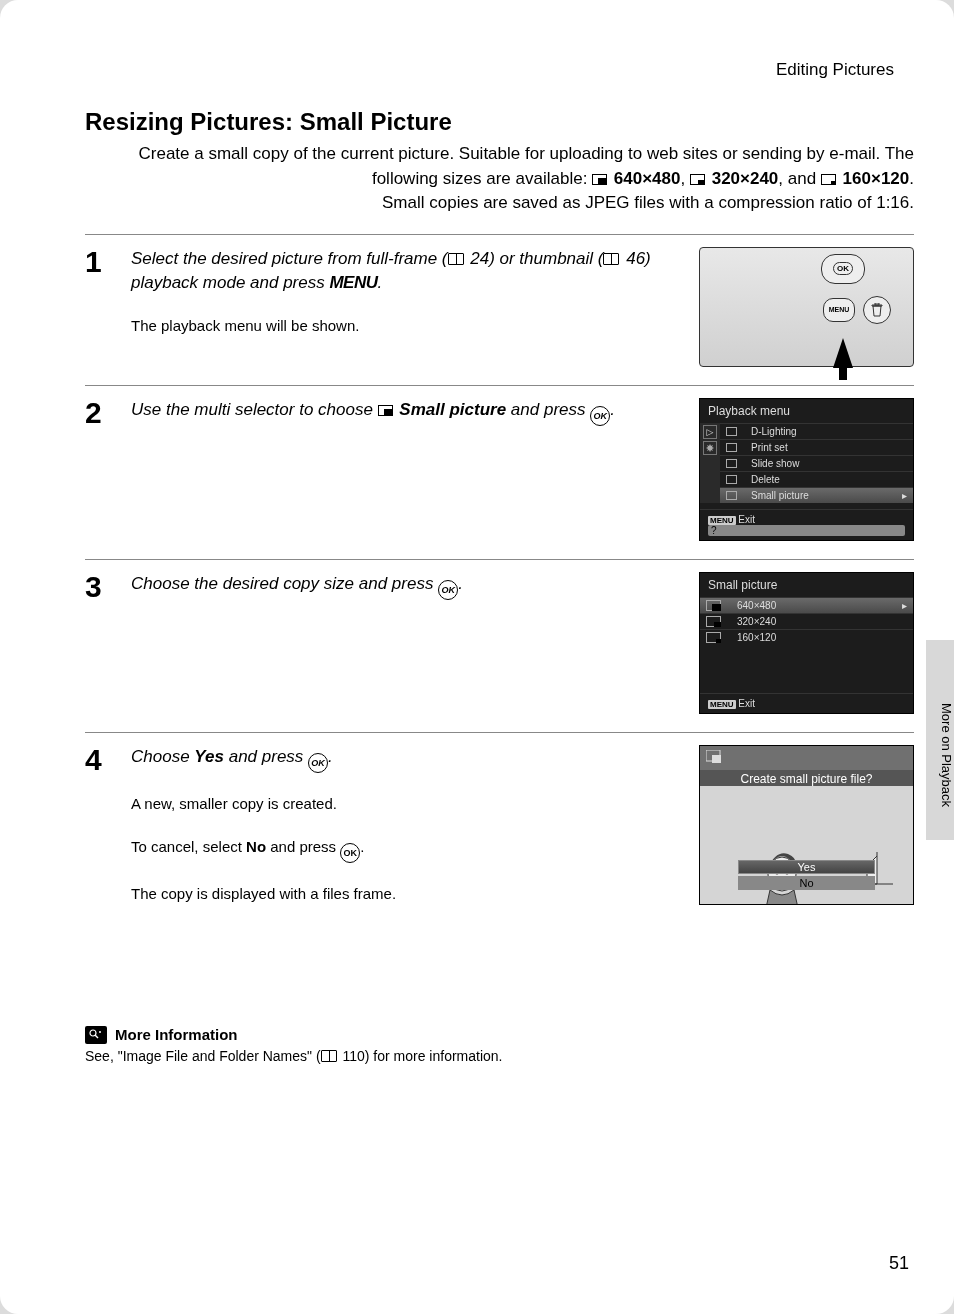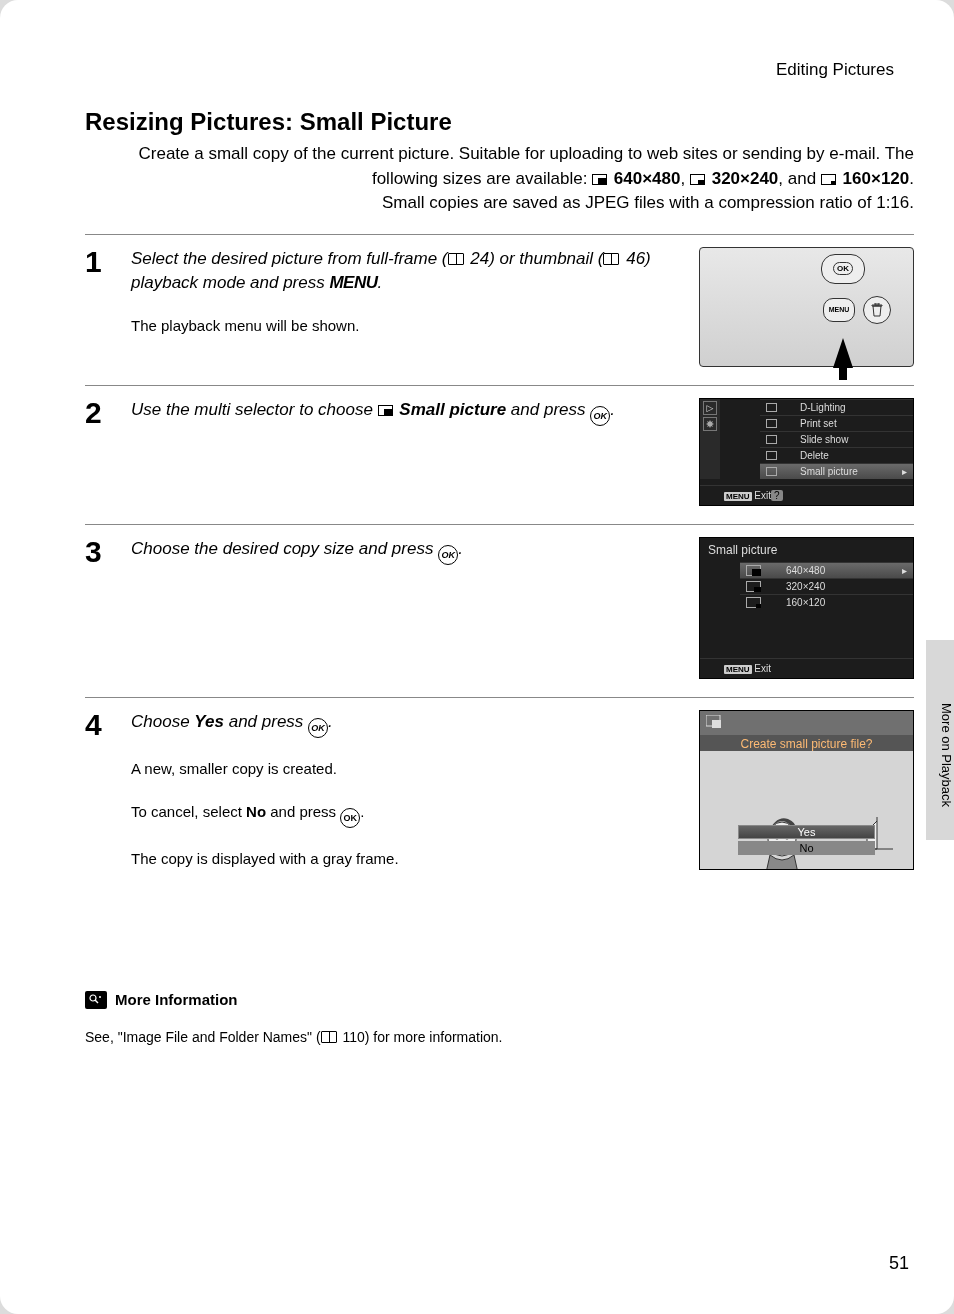--- a/index.html
+++ b/index.html
@@ -33,38 +33,38 @@
   .cam-trash { width:28px; height:28px; top:48px; right:22px; }
   .arrow-up { position:absolute; bottom:-2px; right:60px; width:0; height:0; border-left:10px solid transparent; border-right:10px solid transparent; border-bottom:30px solid #000; }
   .arrow-up::after { content:""; position:absolute; left:-4px; top:28px; width:8px; height:14px; background:#000; }
   
   .lcd { width:215px; background:#1c1c1c; color:#ddd; font-size:11px; border:1px solid #000; }
   .lcd-title { padding:5px 8px; font-size:12px; }
   .lcd-body { display:flex; }
   .lcd-side { width:20px; background:#2a2a2a; display:flex; flex-direction:column; align-items:center; gap:2px; padding-top:2px; }
   .lcd-side .sidebox { width:14px; height:14px; border:1px solid #777; font-size:9px; display:flex; align-items:center; justify-content:center; }
   .lcd-list { flex:1; }
-  .lcd-row { padding:2px 6px; border-top:1px solid #333; display:flex; align-items:center; gap:23px; font-size:10px;margin-left:40px; }
+  .lcd-row { padding:2px 6px; border-top:1px solid #333; display:flex; align-items:center; gap:14px; font-size:10px; }
   .lcd-row.sel { background:linear-gradient(#6a6a6a,#4a4a4a); position:relative; }
   .lcd-row .mic { width:11px; height:9px; border:1px solid #aaa; display:inline-block; }
-  .lcd-foot { padding:4px 24px; font-size:10px; display:flex; justify-content:flex-start; border-top:1px solid #333; margin-top:6px; }
+  .lcd-foot { padding:4px 8px; font-size:10px; display:flex; justify-content:flex-start; border-top:1px solid #333; margin-top:6px;flex-direction:column; }
   .lcd-foot .ml { background:#ccc; color:#000; padding:0 2px; font-size:8px; font-weight:bold; border-radius:1px; }
   
   .confirm { width:215px; height:160px; background:#707070; border:1px solid #000; position:relative; overflow:hidden; }
   .confirm-top { position:absolute; top:4px; left:6px; color:#ddd; font-size:14px; }
-  .confirm-q { position:absolute; top:24px; left:0; right:0; text-align:center; color:#fdba74; font-size:12px; background:#555; padding:2px 0; }
+  .confirm-q { position:absolute; top:24px; left:0; right:0; text-align:center; color:#ffffff; font-size:12px; background:#555; padding:2px 0; }
   .confirm-pic { position:absolute; top:40px; left:0; right:0; bottom:0; background:#d5d5d5; }
   .confirm-yes, .confirm-no { position:absolute; left:38px; right:38px; text-align:center; font-size:11px; color:#fff; border:1px solid #888; }
   .confirm-yes { bottom:30px; background:linear-gradient(#666,#444); }
   .confirm-no { bottom:14px; background:#888; color:#000; }
   
   .sidetab { position:absolute; right:0; top:640px; width:28px; height:200px; background:#d8d8d8; writing-mode:vertical-rl; text-align:center; font-size:13px; padding-top:30px; }
   
   .more-info { margin-top:120px; }
-  .mi-head { display:flex; align-items:center; gap:8px; font-weight:bold; font-size:15px; margin-bottom:20px; }
+  .mi-head { display:flex; align-items:center; gap:8px; font-weight:bold; font-size:15px; margin-bottom:4px; }
   .mi-icon { width:22px; height:18px; background:#000; color:#fff; display:inline-flex; align-items:center; justify-content:center; font-size:11px; border-radius:2px; }
   .mi-body { font-size:14px; }
   .pagenum { position:absolute; bottom:40px; right:45px; font-size:18px; }
   .face { position:absolute; left:58px; top:62px; width:48px; height:60px; }
 </style>
 </head>
 <body>
 
 <div class="page">
 
@@ -116,20 +116,21 @@
   <div class="step">
     <div class="stepnum">2</div>
     <div class="stepbody">
       <p class="step-main">
         <span>Use the multi selector to choose </span><span class="size-icon size-640"></span>
         <b>Small picture</b><span> and press </span><span class="ok-icon">OK</span><span>.</span>
       </p>
     </div>
     <div class="stepimg">
       <div class="lcd">
+        <div class="lcd-title">Playback menu</div>
         <div class="lcd-body">
           <div class="lcd-side">
             <div class="sidebox">▷</div>
             <div class="sidebox">
               <svg width="10" height="10" viewBox="0 0 10 10">
                   <path d="M5 1l1 2 2-1-1 2 2 1-2 1 1 2-2-1-1 2-1-2-2 1 1-2-2-1 2-1-1-2 2 1z" fill="#aaa"></path>
                 </svg>
             </div>
           </div>
           <div class="lcd-list">
@@ -204,21 +205,21 @@
   <div class="step">
     <div class="stepnum">4</div>
     <div class="stepbody">
       <p class="step-main">
         <span>Choose </span><b>Yes</b><span> and press </span><span class="ok-icon">OK</span><span>.</span>
       </p>
       <p class="step-sub">A new, smaller copy is created.</p>
       <p class="step-sub">
         <span>To cancel, select </span><b>No</b><span> and press </span><span class="ok-icon">OK</span>.
       </p>
-      <p class="step-sub">The copy is displayed with a gray frame.</p>
+      <p class="step-sub">The copy is displayed with a files frame.</p>
     </div>
     <div class="stepimg">
       <div class="confirm">
         <div class="confirm-top">
           <svg width="16" height="14" viewBox="0 0 16 14">
               <rect x="0" y="0" width="14" height="11" fill="none" stroke="#ddd"></rect>
               <rect x="6" y="5" width="9" height="8" fill="#ddd"></rect>
             </svg>
         </div>
         <div class="confirm-q">Create small picture file?</div>

